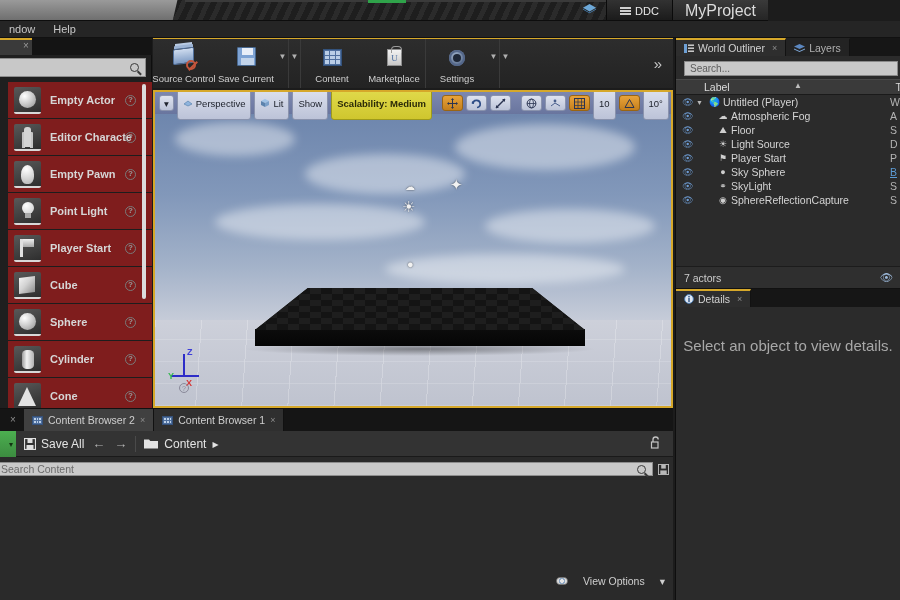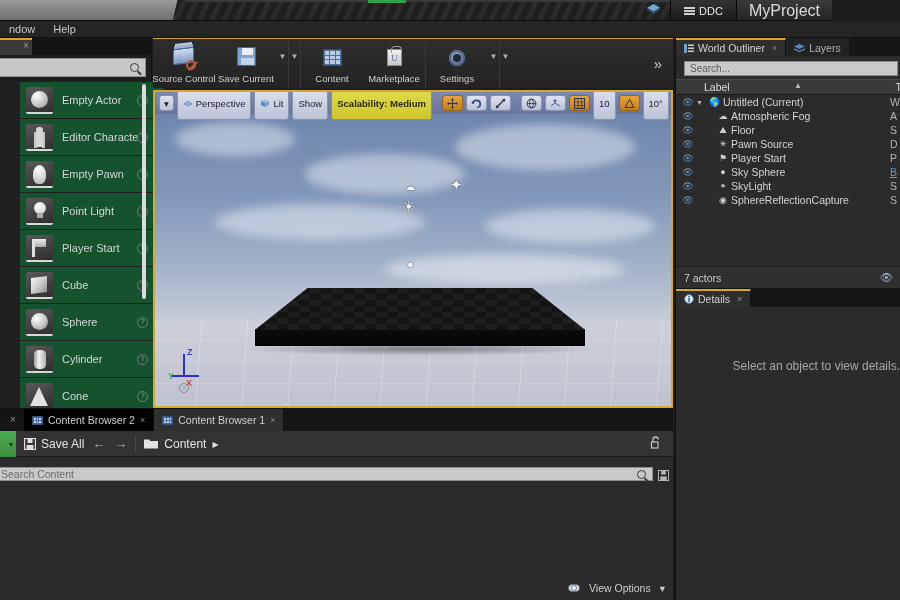--- a/index.html
+++ b/index.html
@@ -6,21 +6,21 @@
   html,body { width:900px; height:600px; overflow:hidden; }
   body {
     font-family: "Liberation Sans", sans-serif;
     background:#1c1c1c; color:#d0d0d0; font-size:11px;
     position:relative;
   }
   .app { position:absolute; inset:0; }
 
   
   .titlebar {
-    position:absolute; left:0; top:0; width:832px; height:21px;
+    position:absolute; left:0; top:0; width:768px; height:21px;
     background:
       repeating-linear-gradient(115deg,#2b2b2b 0px,#2b2b2b 5px,#1e1e1e 5px,#1e1e1e 11px);
     border-bottom:1px solid #0d0d0d;
     overflow:hidden;
   }
   .tb-left-tab {
     position:absolute; left:-10px; top:0; width:185px; height:21px;
     background:linear-gradient(180deg,#9a9a9a,#6d6d6d);
     transform:skewX(-13deg);
   }
@@ -71,22 +71,22 @@
     position:absolute; left:-8px; top:0; width:40px; height:17px;
     background:#3a3a3a; border-top:2px solid #d6a82a;
   }
   .lp-tab-x { position:absolute; left:23px; top:2px; color:#999; font-size:10px; }
   .lp-search {
     position:absolute; left:-6px; top:20px; width:152px; height:19px;
     background:#c8c8c8; border:1px solid #8d8d8d;
     display:flex; align-items:center; justify-content:flex-end; padding-right:6px;
   }
   .lp-list {
-    position:absolute; left:20px; top:44px; width:144px; bottom:0;
-    background:#14532d; overflow:hidden;
+    position:absolute; left:8px; top:44px; width:144px; bottom:0;
+    background:#7f1d1d; overflow:hidden;font-weight:bold;
   }
   .actor-row {
     height:37px; display:flex; align-items:center; gap:9px;
     padding-left:6px; border-bottom:1px solid #1d1d1d;
     position:relative;
   }
   .actor-thumb {
     width:27px; height:27px; border-radius:2px; flex:0 0 27px;
     background:linear-gradient(160deg,#595959,#2e2e2e);
     border-bottom:2px solid #d8d8d8;
@@ -298,33 +298,33 @@
     background:#2f2f2f; border-top:1px solid #1c1c1c;
     display:flex; align-items:center; padding:0 8px; font-size:10.5px; color:#cdcdcd;
   }
   .ol-footer .eyebtn { margin-left:auto; color:#9fbde0; }
 
   .details {
     position:absolute; left:675px; top:288px; width:225px; height:312px;
     background:#2b2b2b; border-left:1px solid #0e0e0e; border-top:1px solid #111;
   }
   .det-empty {
-    margin-top:52px; text-align:right; font-size:12px; color:#a8a8a8;
+    margin-top:30px; text-align:center; font-size:15px; color:#a8a8a8;
   }
 
   
   .content-browser {
     position:absolute; left:0; top:408px; width:673px; height:192px;
     background:#2a2a2a; border-top:1px solid #111;
   }
   .cb-tabstrip { height:22px; background:#151515; display:flex; align-items:stretch; padding-left:24px; }
   .cb-xstub { position:absolute; left:10px; top:5px; color:#8d8d8d; font-size:10px; }
   .cb-tab {
     display:flex; align-items:center; gap:5px; padding:0 8px; font-size:10.5px;
-    color:#cfcfcf; background:#000000; border-right:1px solid #111;
+    color:#cfcfcf; background:#404040; border-right:1px solid #111;
   }
   .cb-tab.active { background:#2f2f2f; }
   .cb-tab .x { color:#8a8a8a; font-size:9px; }
   .cb-icon-blue { width:11px; height:9px; background:#4e6f9e; border:1px solid #35517a;
     display:grid; grid-template-columns:repeat(3,1fr); gap:1px; padding:1px; }
   .cb-icon-blue i { background:#bcd0e8; }
   .cb-toolbar {
     height:26px; background:#333; display:flex; align-items:center; gap:8px;
     border-bottom:1px solid #1a1a1a; position:relative;
   }
@@ -333,31 +333,31 @@
     background:linear-gradient(180deg,#4caf50,#3c8c40);
     display:flex; align-items:center; justify-content:flex-end; padding-right:3px;
     color:#123312; font-size:8px;
   }
   .cb-saveall { margin-left:24px; display:flex; align-items:center; gap:5px;
     font-size:12px; color:#e4e4e4; }
   .cb-nav { display:flex; align-items:center; gap:9px; color:#b6b6b6; font-size:13px; }
   .cb-sep { width:1px; height:16px; background:#4a4a4a; }
   .cb-path { display:flex; align-items:center; gap:6px; font-size:12px; color:#e4e4e4; }
   .cb-lock { margin-left:auto; margin-right:12px; color:#bfbfbf; font-size:12px; }
-  .cb-searchrow { height:24px; display:flex; align-items:flex-end; background:#2a2a2a; }
+  .cb-searchrow { height:24px; display:flex; align-items:center; background:#2a2a2a; }
   .cb-search {
     flex:1 1 auto; margin-left:-6px; background:#c9c9c9; border:1px solid #8d8d8d;
     display:flex; align-items:center; justify-content:space-between; padding:0 6px;
     font-size:10.5px; color:#6a6a6a;
   }
   .cb-savefilter { width:20px; display:flex; align-items:center; justify-content:center;
     color:#b8b8b8; font-size:11px; }
   .cb-body { position:absolute; left:0; top:88px; right:0; bottom:0; background:#2a2a2a; }
   .cb-viewopts {
-    position:absolute; right:8px; bottom:6px; display:flex; align-items:center; gap:9px;
+    position:absolute; right:8px; bottom:13px; display:flex; align-items:center; gap:15px;
     font-size:10.5px; color:#cfcfcf;
   }
   .eye-glyph {
     width:12px; height:8px; border-radius:50%/70%;
     background:radial-gradient(circle at 50% 50%,#e6e6e6 0 30%, #8fa8c4 30% 60%, #dcdcdc 60%);
     border:1px solid #777;
   }
   .magnifier { width:9px; height:9px; border:1.6px solid #3a3a3a; border-radius:50%; position:relative; }
   .magnifier:after { content:''; position:absolute; right:-4px; bottom:-3px; width:5px; height:1.6px;
     background:#3a3a3a; transform:rotate(45deg); }
@@ -687,42 +687,42 @@
       <span class="sortmark">▲</span>
       <span class="col-type">T</span>
     </div>
 
     <div>
 
       <div class="ol-row" style="padding-left:6px">
         <span class="eye">👁</span>
         <span class="ol-expander" style="left:20px">▼</span>
         <span class="ol-ico" style="margin-left:12px">🌎</span>
-        <span class="ol-name">Untitled (Current)</span>
+        <span class="ol-name">Untitled (Player)</span>
         <span class="ol-type">W</span>
       </div>
 
       <div class="ol-row" style="padding-left:6px">
         <span class="eye">👁</span>
         <span class="ol-ico" style="margin-left:20px">☁</span>
         <span class="ol-name">Atmospheric Fog</span>
         <span class="ol-type">A</span>
       </div>
 
       <div class="ol-row" style="padding-left:6px">
         <span class="eye">👁</span>
         <span class="ol-ico" style="margin-left:20px">⛰</span>
         <span class="ol-name">Floor</span>
         <span class="ol-type">S</span>
       </div>
 
       <div class="ol-row" style="padding-left:6px">
         <span class="eye">👁</span>
         <span class="ol-ico" style="margin-left:20px">☀</span>
-        <span class="ol-name">Pawn Source</span>
+        <span class="ol-name">Light Source</span>
         <span class="ol-type">D</span>
       </div>
 
       <div class="ol-row" style="padding-left:6px">
         <span class="eye">👁</span>
         <span class="ol-ico" style="margin-left:20px">⚑</span>
         <span class="ol-name">Player Start</span>
         <span class="ol-type">P</span>
       </div>
 

